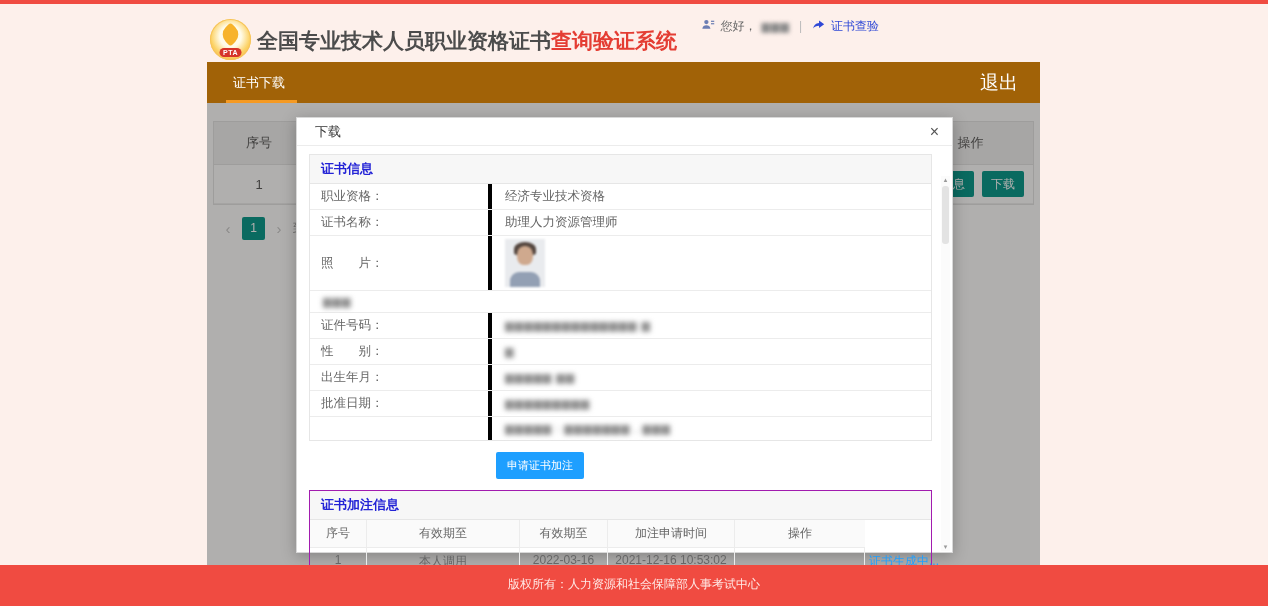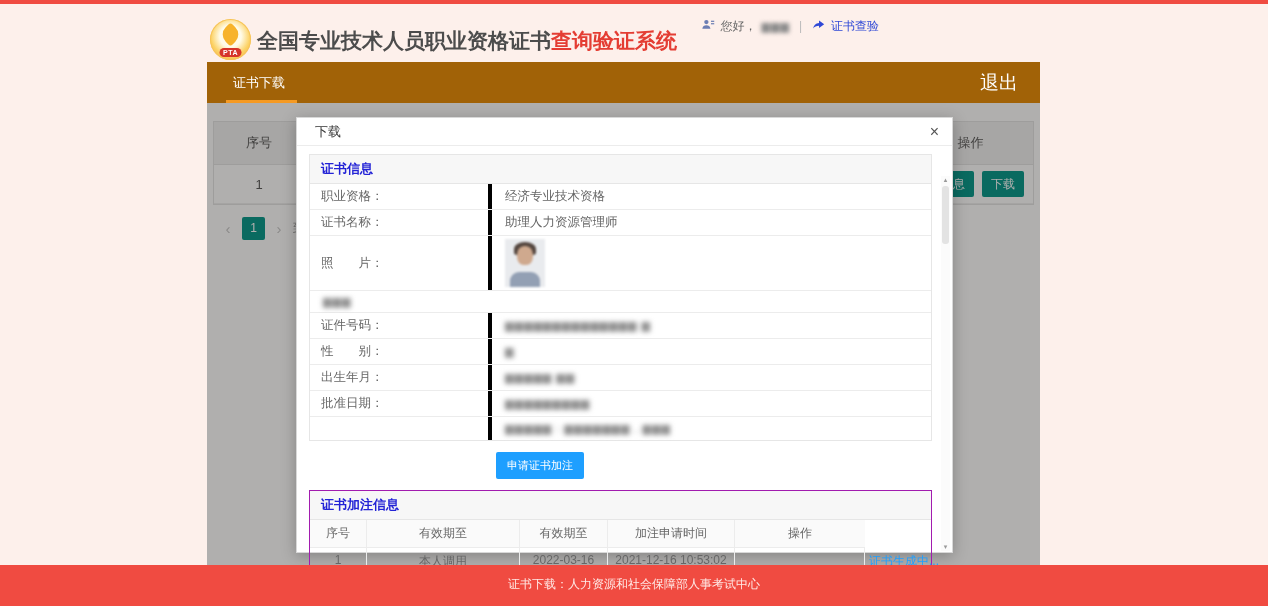--- a/index.html
+++ b/index.html
@@ -303,14 +303,14 @@
 
     <div class="fake-scrollbar">
       <span class="sb-arrow">▴</span>
       <span class="sb-thumb"></span>
       <span class="sb-arrow">▾</span>
     </div>
   </div>
 </div>
 
 <div class="footer">
-  <span>证书下载：人力资源和社会保障部人事考试中心</span>
+  <span>版权所有：人力资源和社会保障部人事考试中心</span>
 </div>
 
 </body></html>

